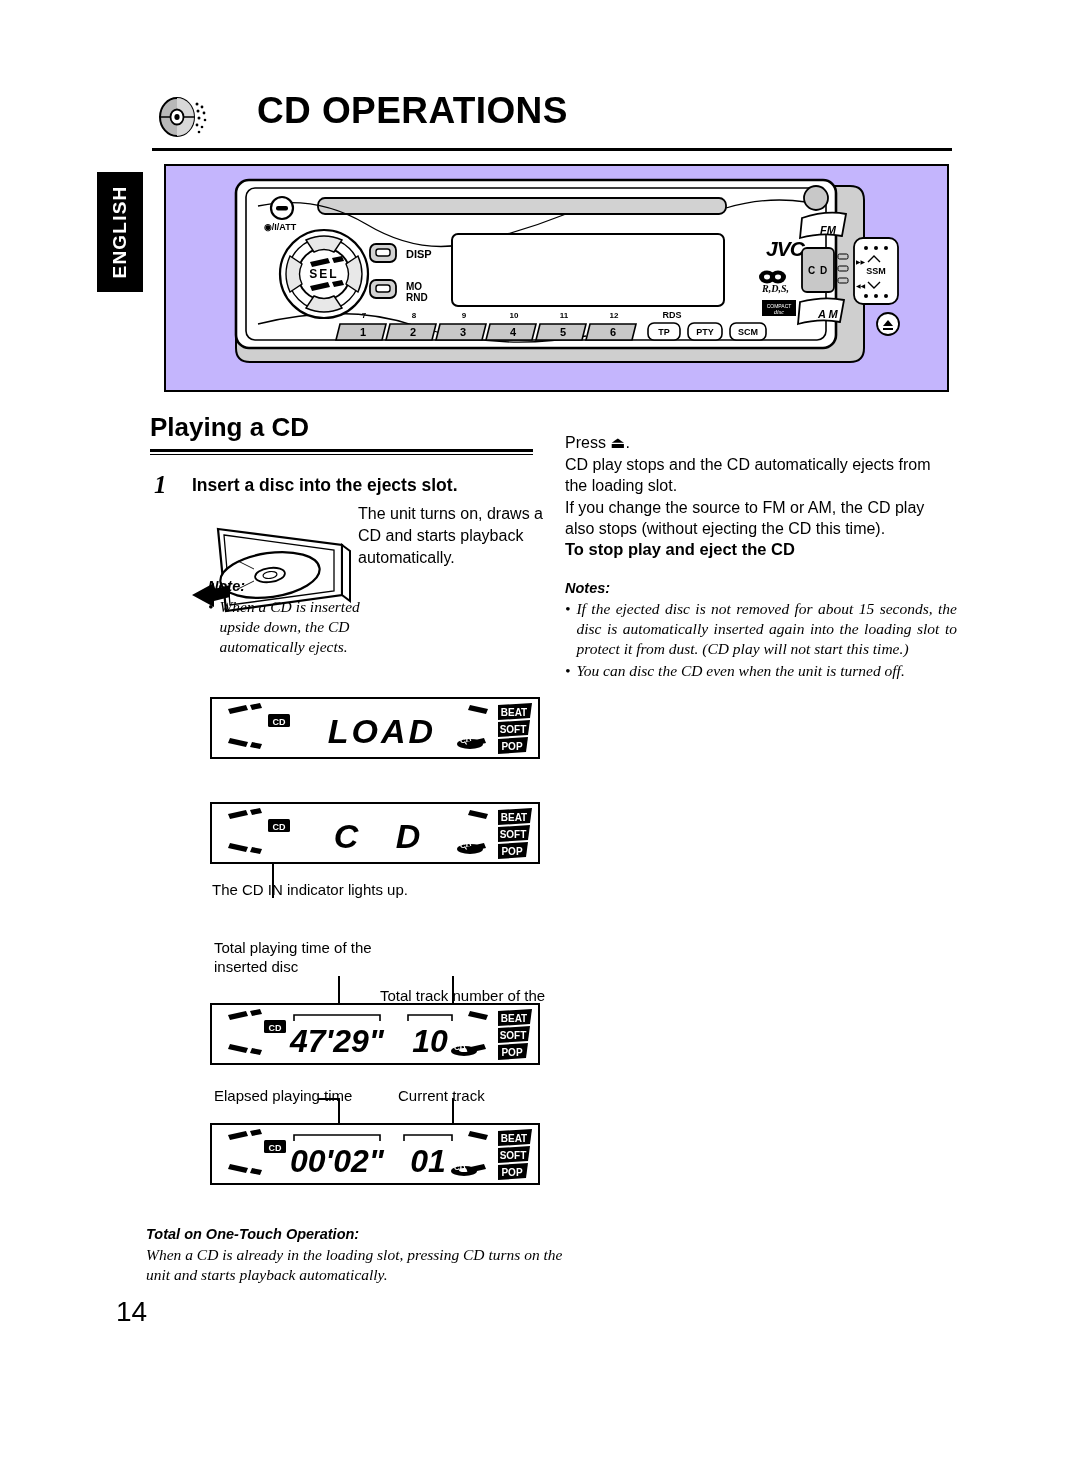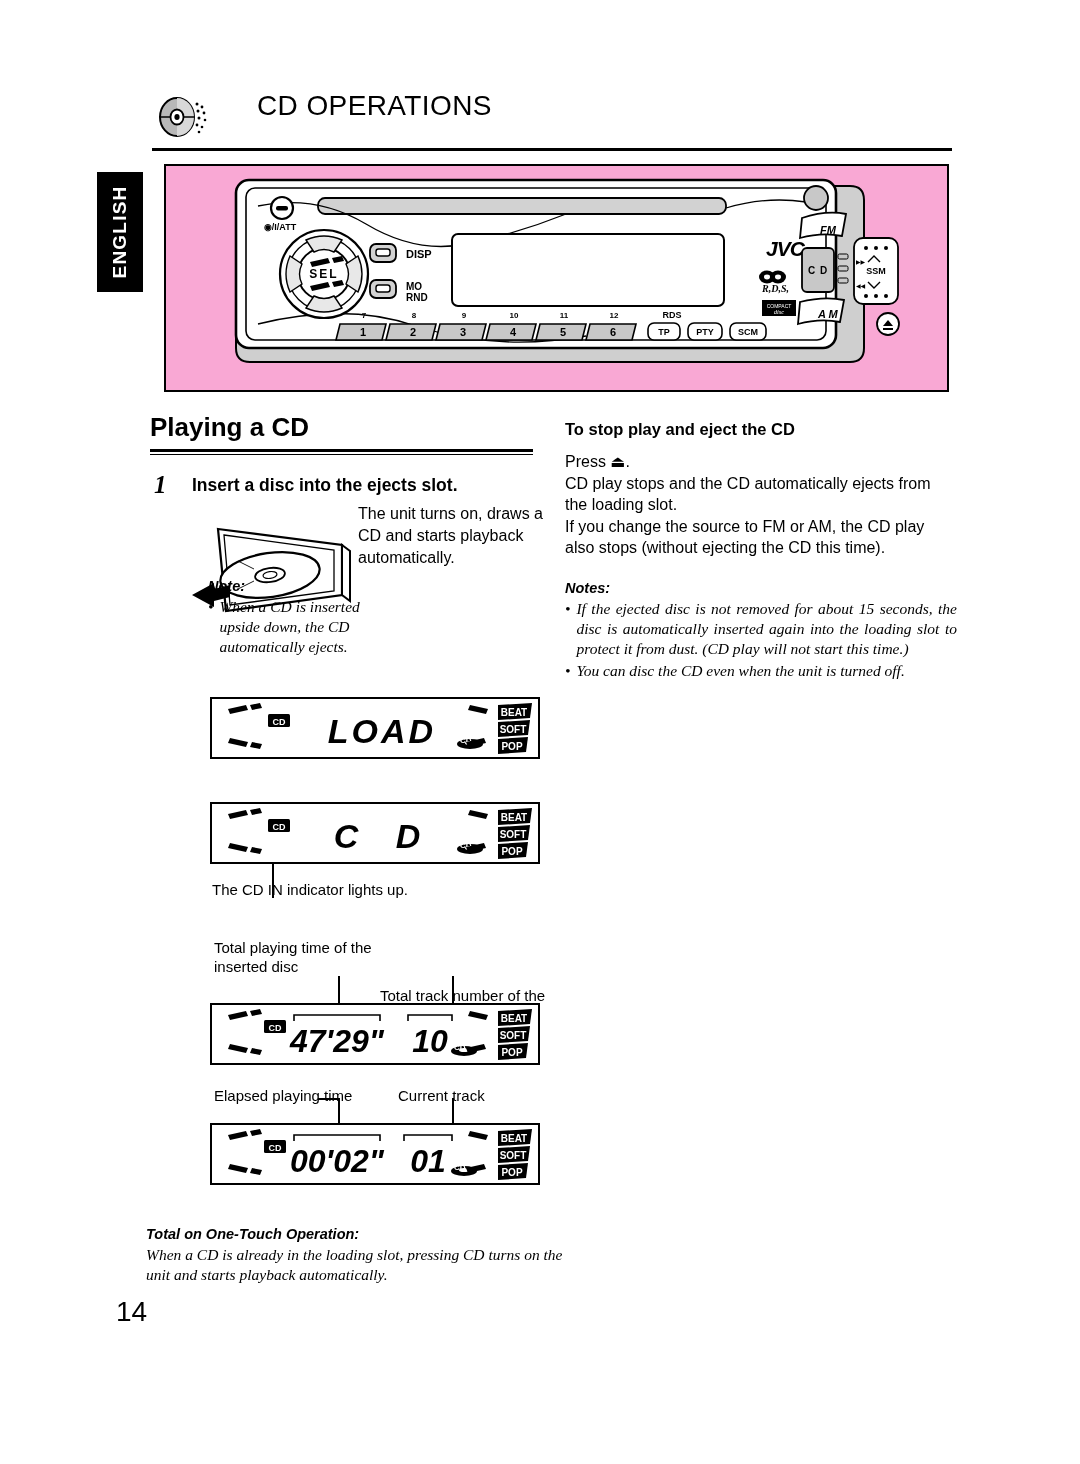--- a/index.html
+++ b/index.html
@@ -28,36 +28,36 @@
     font-size:19px;
     letter-spacing:1.2px;
     font-family:"Liberation Sans", sans-serif;
   }
 
   
   #header { position:absolute; left:152px; top:92px; width:800px; height:60px; }
   #cd-head-icon { position:absolute; left:4px; top:0px; width:54px; height:50px; }
   #page-title {
     position:absolute; left:105px; top:-2px;
-    font-size:28px; font-weight:normal;
+    font-size:37px; font-weight:bold;
     letter-spacing:0.4px;
     font-family:"Liberation Sans", sans-serif;
   }
   #title-rule {
     position:absolute; left:152px; top:148px;
     width:800px; height:0;
     border-top:3px solid #000;
   }
 
   
   #device-box {
     position:absolute; left:164px; top:164px;
     width:785px; height:228px;
     border:2px solid #000;
-    background:#f9a8d4;
+    background:#c4b5fd;
   }
   #device-svg { position:absolute; left:0; top:0; }
 
   
   #left-col { position:absolute; left:150px; top:412px; width:400px; }
 
   #section-heading {
     font-size:26px; font-weight:bold;
     font-family:"Liberation Sans", sans-serif;
     padding-bottom:4px;
@@ -354,26 +354,26 @@
 
 <div id="note-left">
   <div class="note-label">Note:</div>
   <div class="bullet-row">
     <span class="bullet-dot note-ital">•</span>
     <span class="note-ital">When a CD is inserted upside down, the CD automatically ejects.</span>
   </div>
 </div>
 
 <div id="right-col">
-  <div id="stop-heading">To stop play and eject the CD</div>
   <div id="stop-body">
     <div>Press ⏏.</div>
     <div>CD play stops and the CD automatically ejects from the loading slot.</div>
     <div>If you change the source to FM or AM, the CD play also stops (without ejecting the CD this time).</div>
   </div>
+  <div id="stop-heading">To stop play and eject the CD</div>
 </div>
 
 <div id="notes-right">
   <div class="note-label">Notes:</div>
   <div class="bullet-row">
     <span class="bullet-dot note-ital">•</span>
     <span class="note-ital just">If the ejected disc is not removed for about 15 seconds, the disc is automatically inserted again into the loading slot to protect it from dust. (CD play will not start this time.)</span>
   </div>
   <div class="bullet-row" style="margin-top:2px;">
     <span class="bullet-dot note-ital">•</span>

